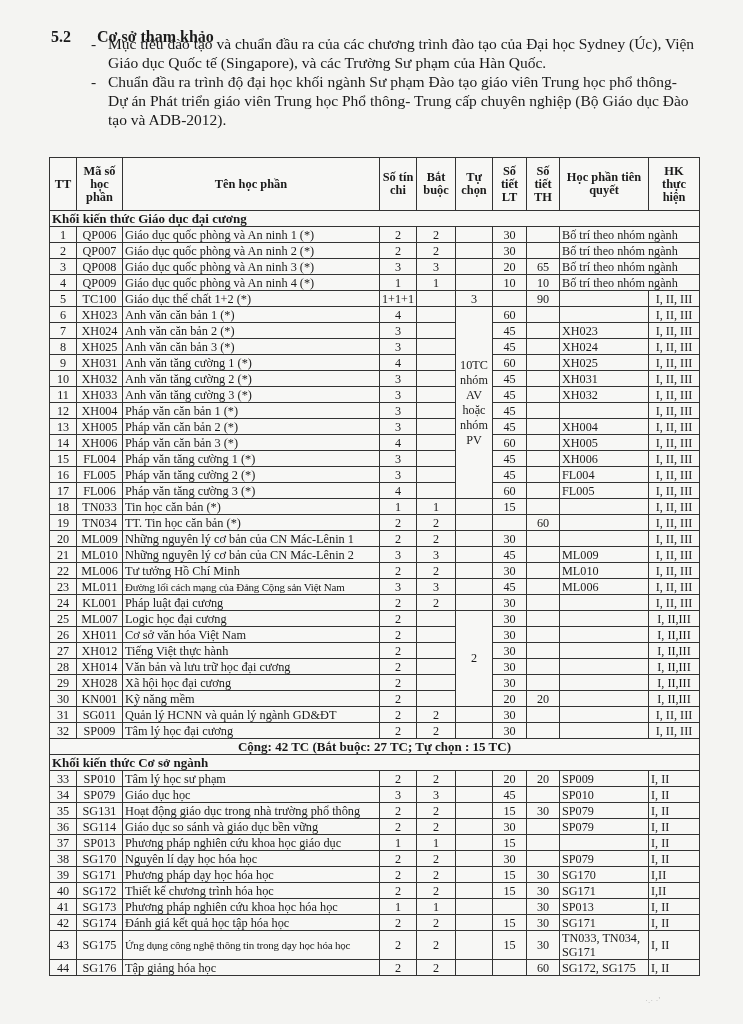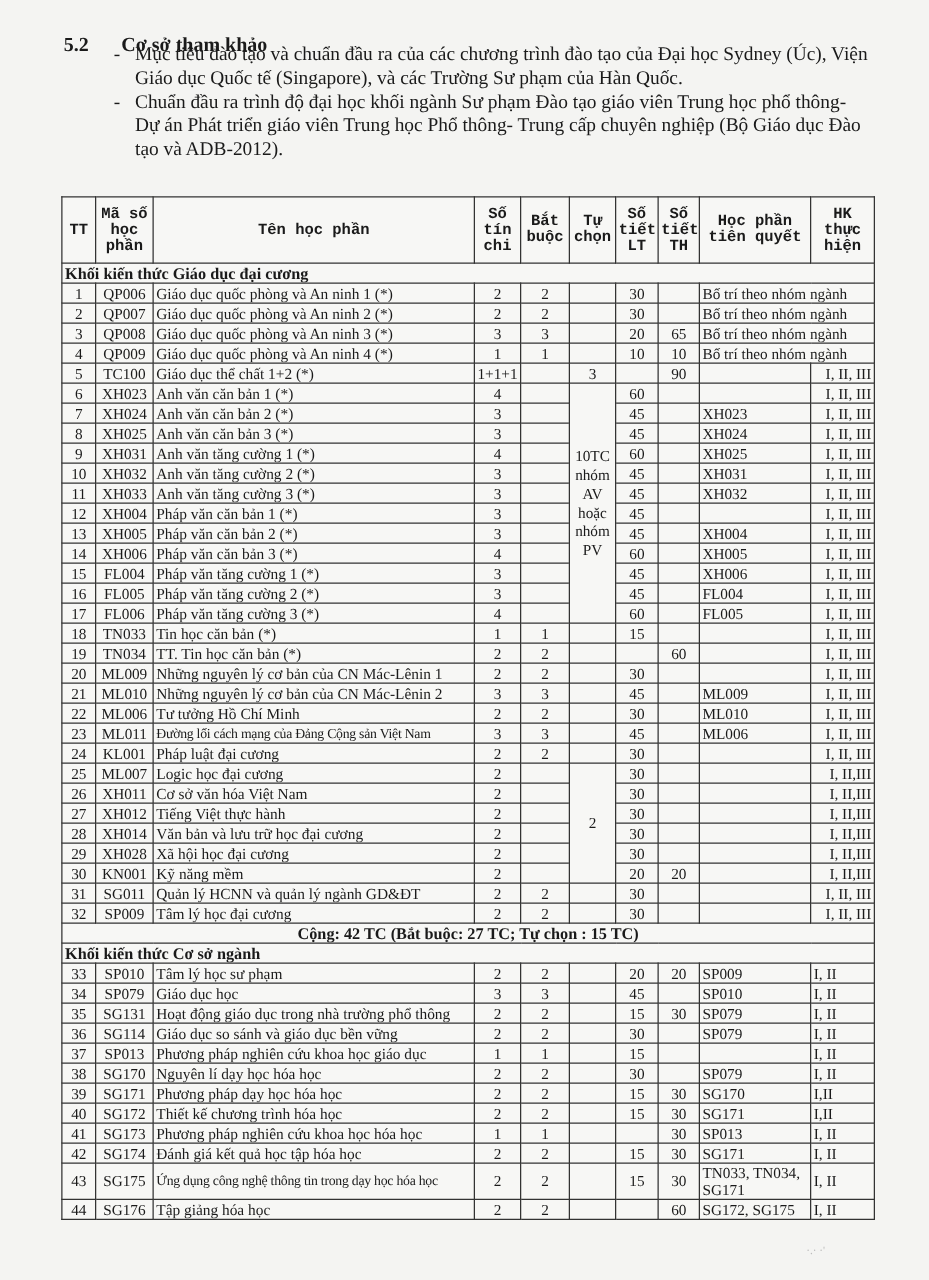--- a/index.html
+++ b/index.html
@@ -27,25 +27,24 @@
   table.curr td, table.curr th {
     border: 1px solid #333;
     padding: 0 2px;
     height: 15px;
     white-space: nowrap; overflow: hidden;
   }
   table.curr th {
     font-weight: bold; font-size: 12.4px; line-height: 13px;
     text-align: center; vertical-align: middle; height: 52px;
     white-space: normal;
-    font-family: Liberation Mono, monospace;
   }
   .c { text-align: center; }
   .l { text-align: left; }
-  .r { text-align: right; }
+  .r { text-align: center; }
   .grp td { font-weight: bold; font-size: 13px; text-align: left; }
   .sum td { font-weight: bold; font-size: 13px; text-align: center; }
   .merge-cell { text-align: center; vertical-align: middle; white-space: normal !important; line-height: 15px; margin-left: 20px; }
   .name { font-size: 12.3px; }
   .name.small { font-size: 11px; letter-spacing: -0.2px; }
   .tall td { height: 30px; margin-top: 20px; }
   .wrap { white-space: normal !important; line-height: 14px; }
   .smudge { position: absolute; left: 645px; top: 995px; color: #bbb; font-size: 9px; }
 </style>
 </head>

